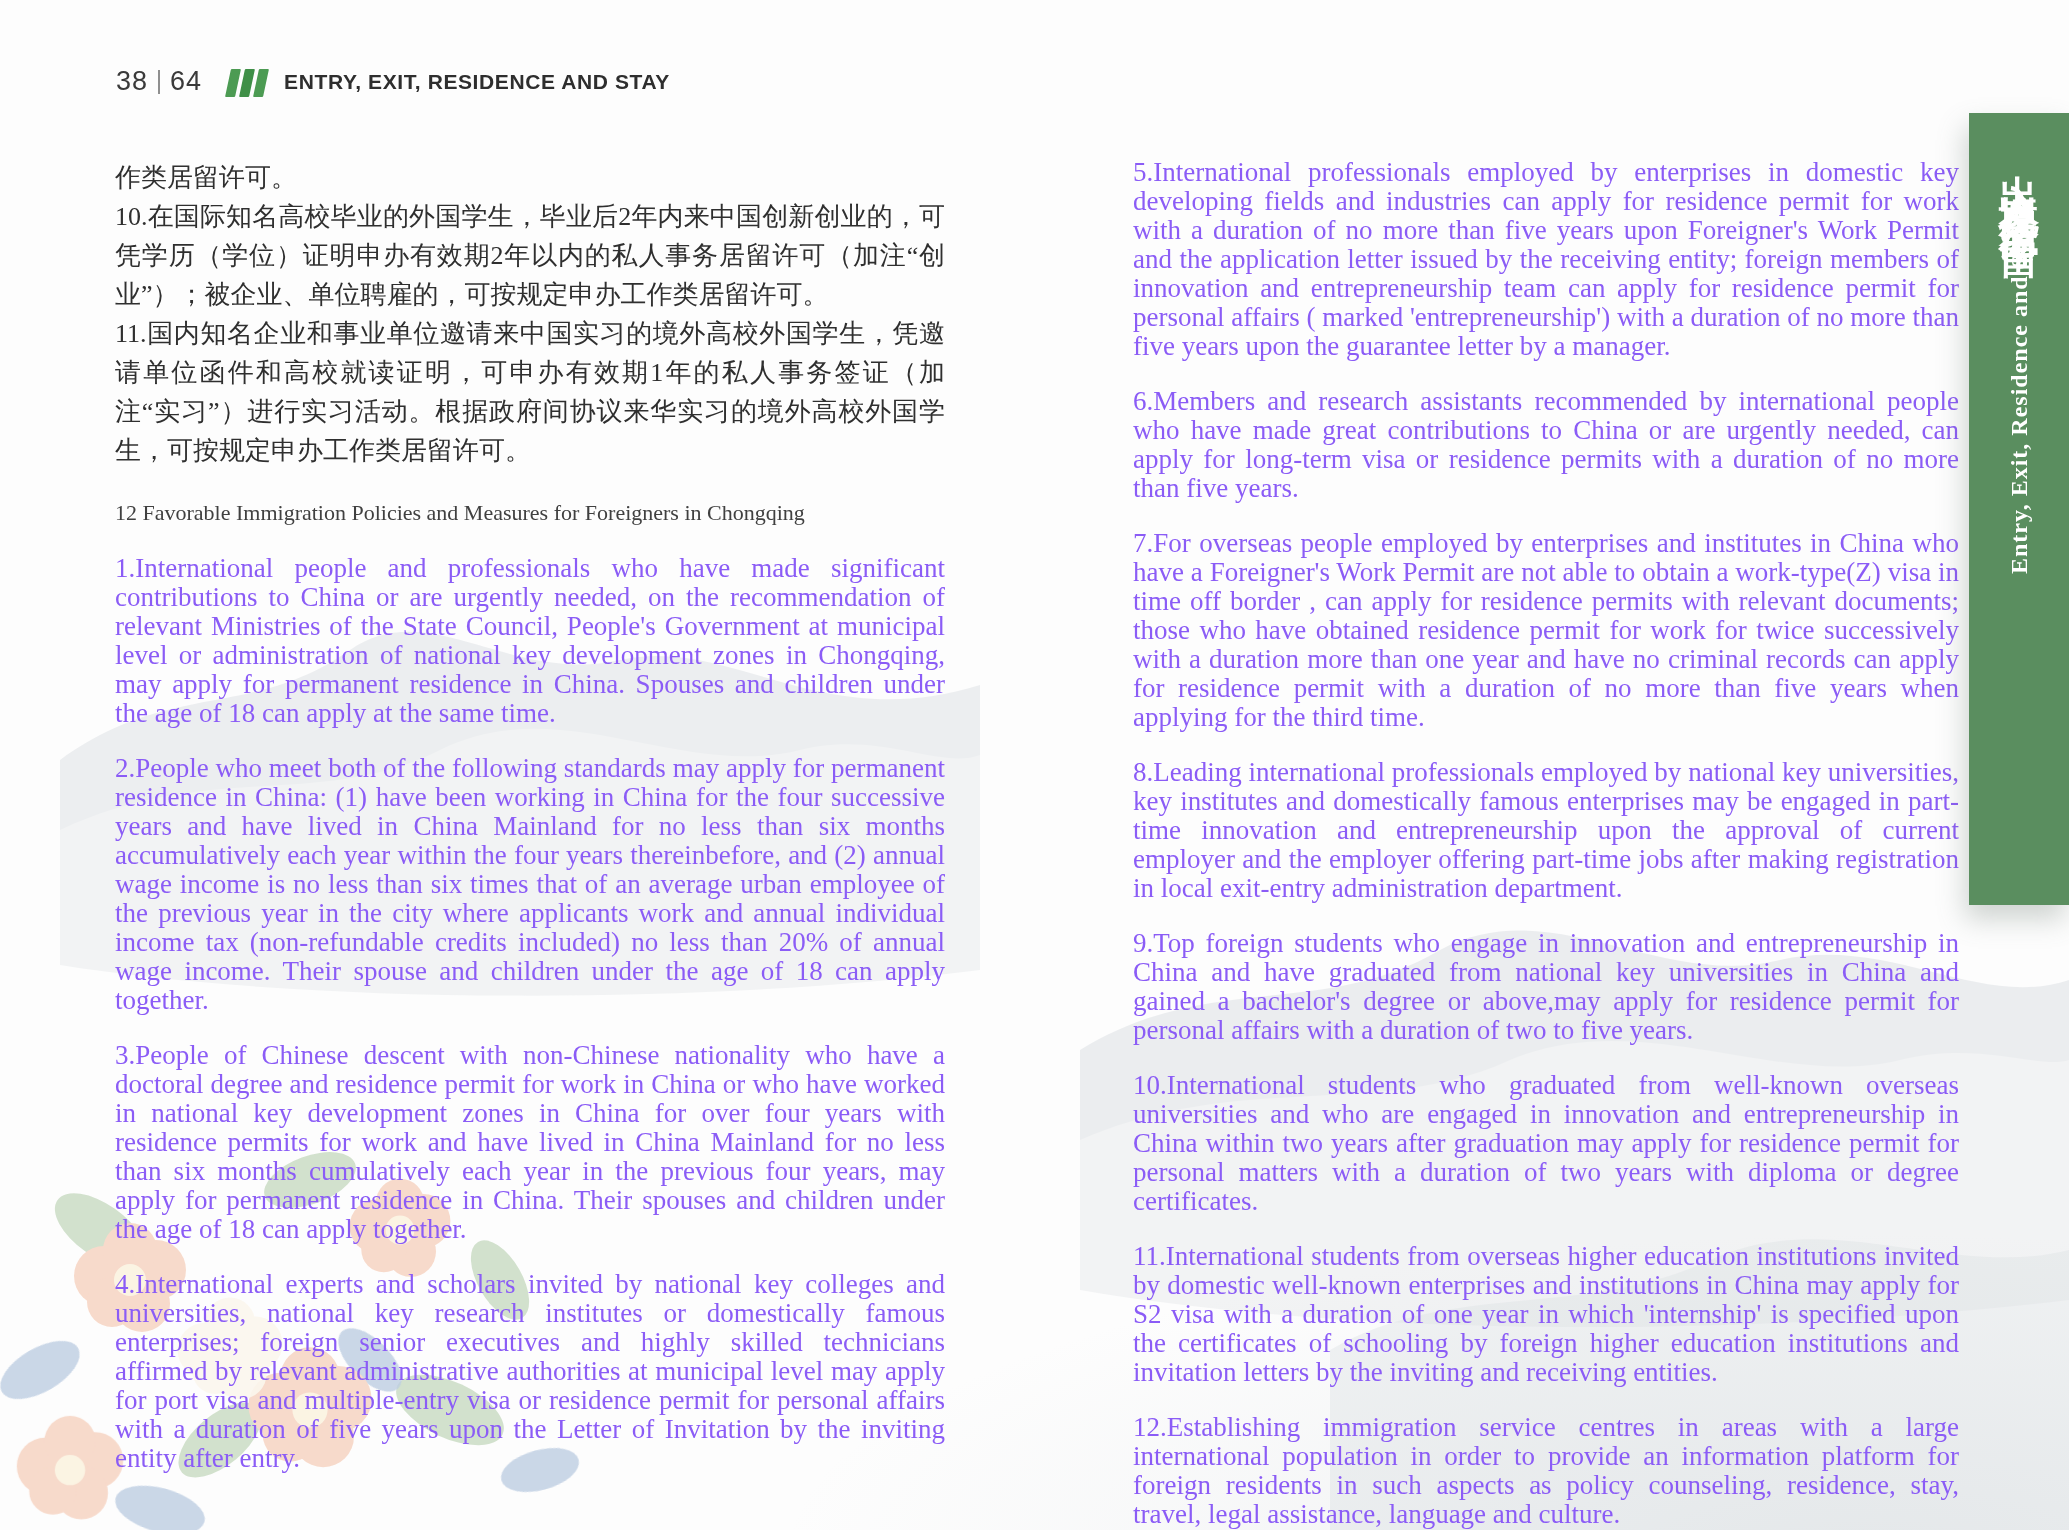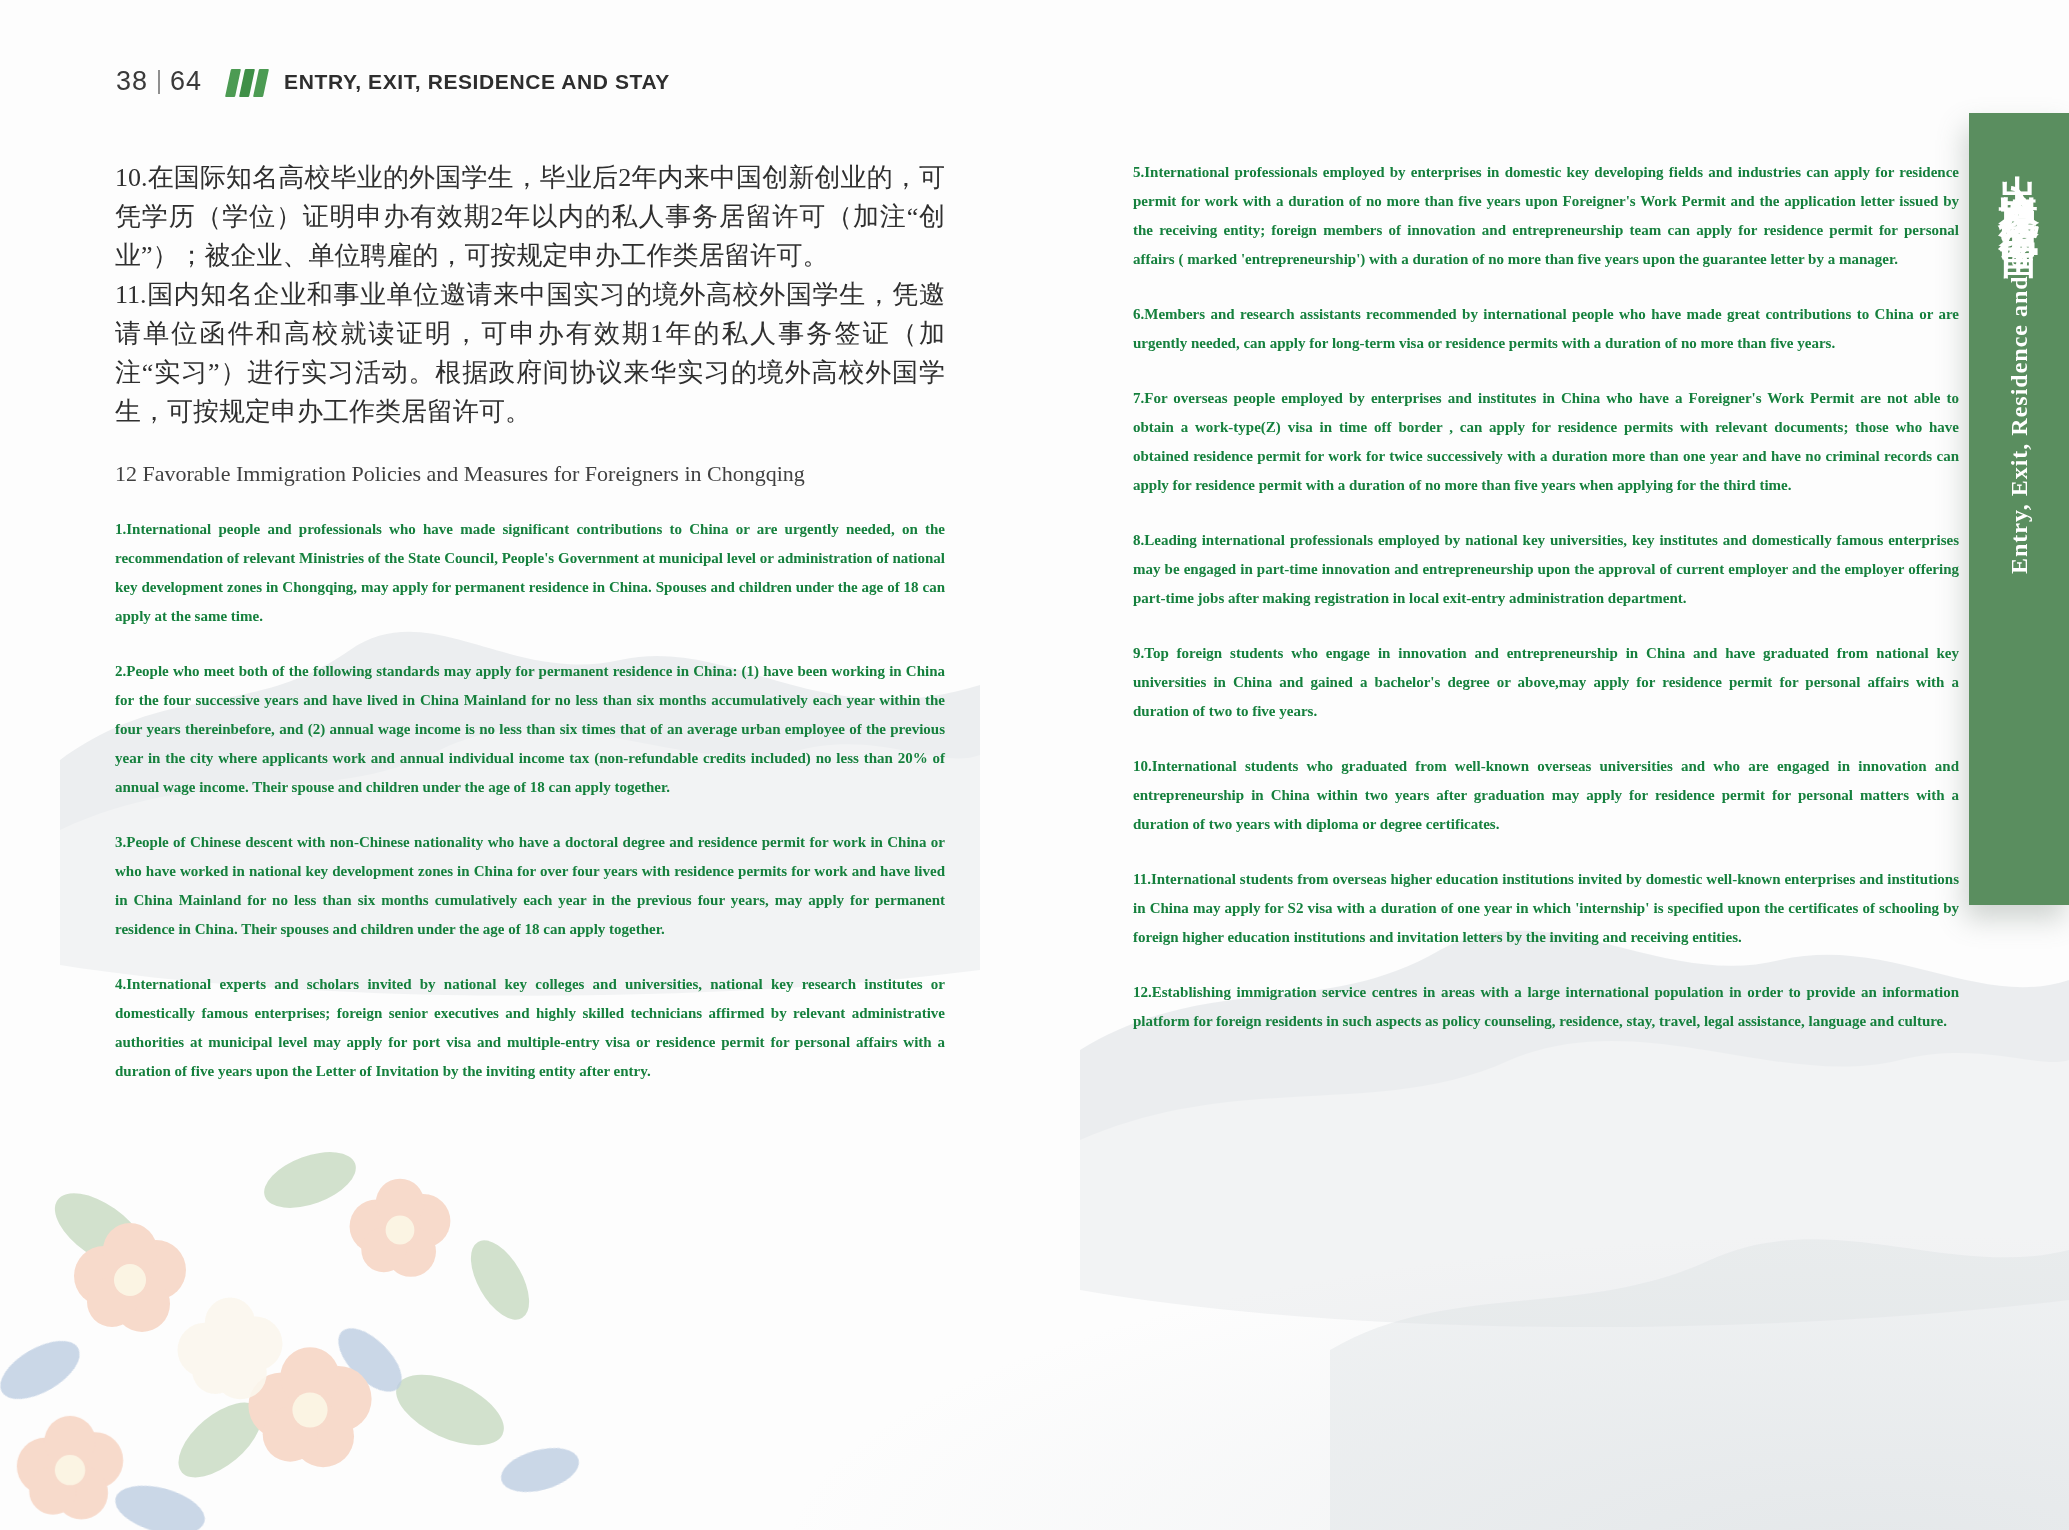--- a/index.html
+++ b/index.html
@@ -52,25 +52,24 @@
     font-family: "Liberation Serif", "DejaVu Sans", serif;
   }
   .section-title {
     margin: 30px 0 28px 0;
     font-size: 22px; font-weight: normal;
     color: #404040;
     font-family: "Liberation Serif", serif;
   }
   .en p {
     margin: 0 0 26px 0;
-    font-size: 15px; line-height: 29px;
-    color: #15803d;
+    font-size: 27px; line-height: 29px;
+    color: #8b5cf6;
     text-align: justify;
     font-family: "Liberation Serif", serif;
-    font-weight: bold;
   }
   .en p:last-child { margin-bottom: 0; }
 
   
   .side-banner {
     position: absolute; top: 113px; right: 0;
     width: 100px; height: 792px;
     background: #5a8e5f;
     display: flex; flex-direction: column; align-items: center;
     box-shadow: -4px 14px 26px rgba(100, 115, 105, .30);
@@ -174,20 +173,21 @@
   <span class="header-logo">
       <i></i>
       <i></i>
       <i></i>
     </span>
   <span class="header-title">ENTRY, EXIT, RESIDENCE AND STAY</span>
 </header>
 
 <section class="col col-left">
   <div class="zh">
+    <p>作类居留许可。</p>
     <p>10.在国际知名高校毕业的外国学生，毕业后2年内来中国创新创业的，可凭学历（学位）证明申办有效期2年以内的私人事务居留许可（加注“创业”）；被企业、单位聘雇的，可按规定申办工作类居留许可。</p>
     <p>11.国内知名企业和事业单位邀请来中国实习的境外高校外国学生，凭邀请单位函件和高校就读证明，可申办有效期1年的私人事务签证（加注“实习”）进行实习活动。根据政府间协议来华实习的境外高校外国学生，可按规定申办工作类居留许可。</p>
   </div>
   <h2 class="section-title">12 Favorable Immigration Policies and Measures for Foreigners in Chongqing</h2>
   <div class="en">
     <p>1.International people and professionals who have made significant contributions to China or are urgently needed, on the recommendation of relevant Ministries of the State Council, People's Government at municipal level or administration of national key development zones in Chongqing, may apply for permanent residence in China. Spouses and children under the age of 18 can apply at the same time.</p>
     <p>2.People who meet both of the following standards may apply for permanent residence in China: (1) have been working in China for the four successive years and have lived in China Mainland for no less than six months accumulatively each year within the four years thereinbefore, and (2) annual wage income is no less than six times that of an average urban employee of the previous year in the city where applicants work and annual individual income tax (non-refundable credits included) no less than 20% of annual wage income. Their spouse and children under the age of 18 can apply together.</p>
     <p>3.People of Chinese descent with non-Chinese nationality who have a doctoral degree and residence permit for work in China or who have worked in national key development zones in China for over four years with residence permits for work and have lived in China Mainland for no less than six months cumulatively each year in the previous four years, may apply for permanent residence in China. Their spouses and children under the age of 18 can apply together.</p>
     <p>4.International experts and scholars invited by national key colleges and universities, national key research institutes or domestically famous enterprises; foreign senior executives and highly skilled technicians affirmed by relevant administrative authorities at municipal level may apply for port visa and multiple-entry visa or residence permit for personal affairs with a duration of five years upon the Letter of Invitation by the inviting entity after entry.</p>
   </div>

